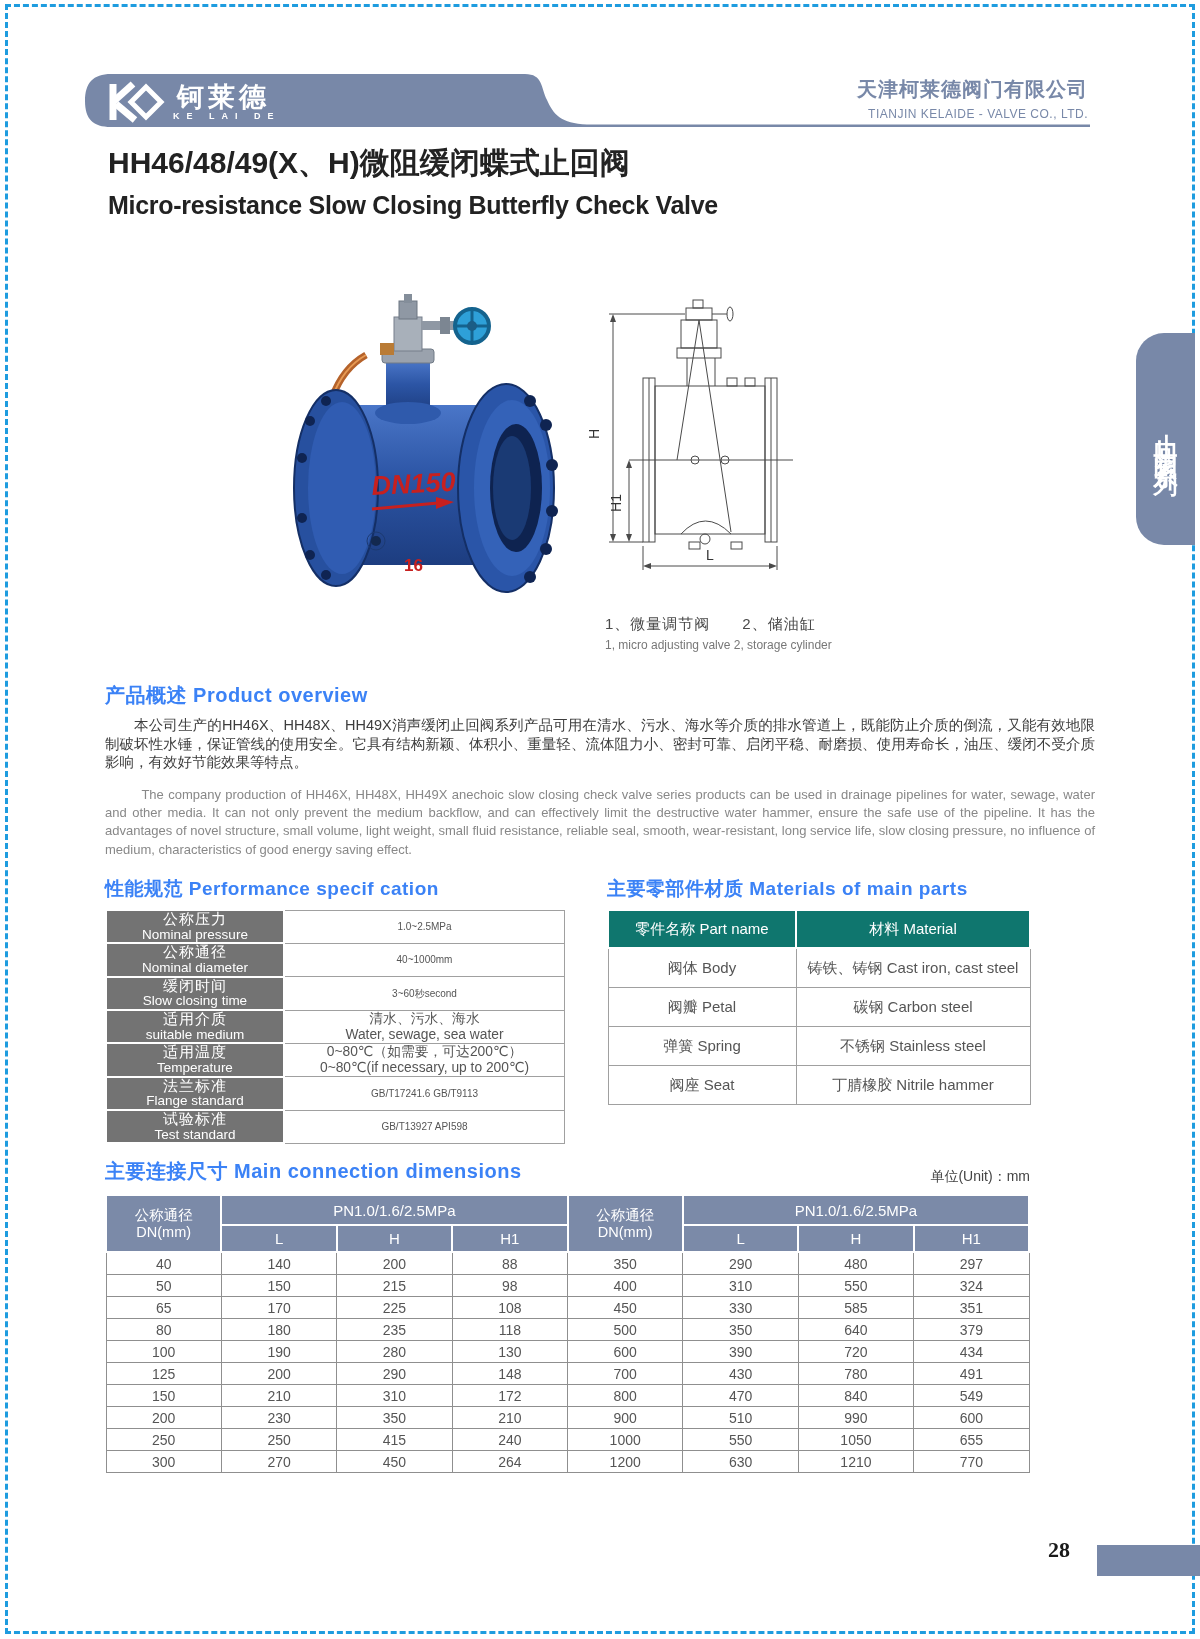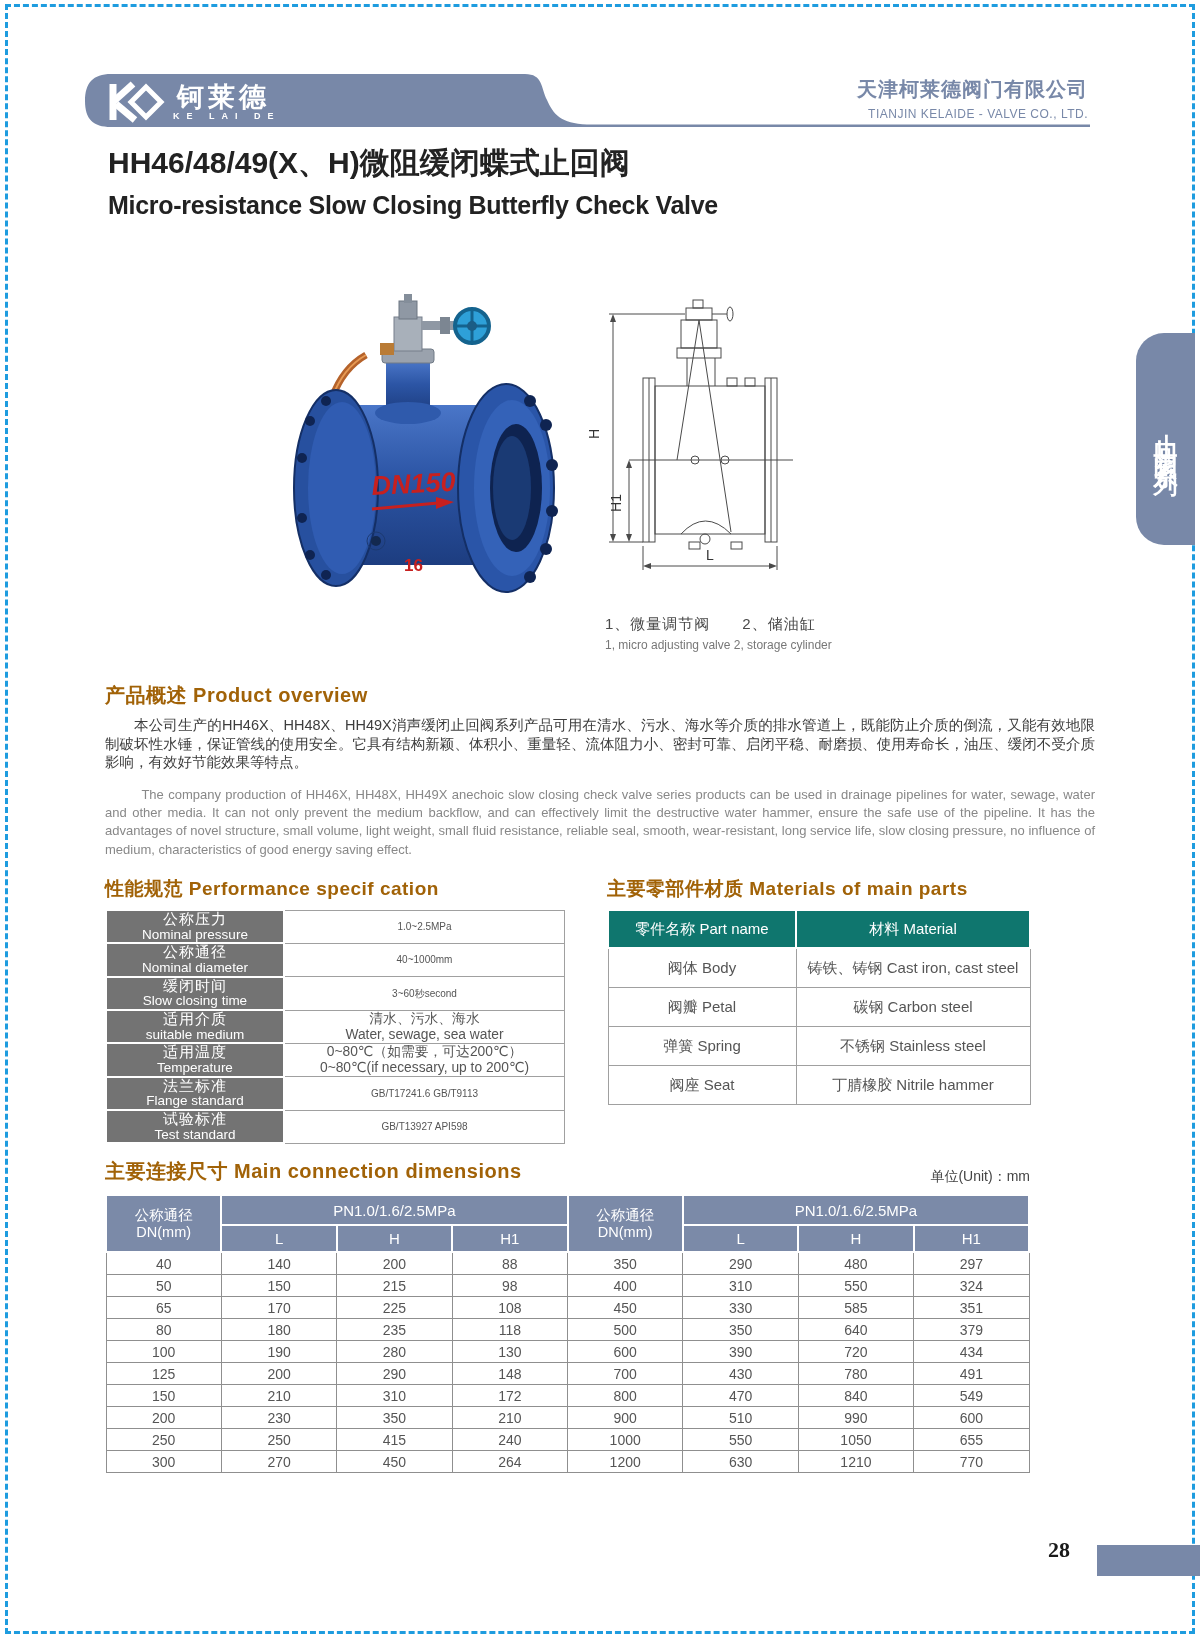--- a/index.html
+++ b/index.html
@@ -28,21 +28,21 @@
   
   .side-tab{right:5px;top:333px;width:59px;height:212px;background:#7888a8;border-radius:28px 0 0 28px;
     display:flex;align-items:center;justify-content:center;}
   .side-tab span{writing-mode:vertical-rl;color:#fff;font-size:24px;font-weight:bold;letter-spacing:10px;}
 
   
   .cap-cn{left:605px;top:615px;font-size:15px;color:#4a4a4a;letter-spacing:1px;}
   .cap-en{left:605px;top:638px;font-size:12px;color:#777;}
 
   
-  .sec-title{font-size:20px;color:#a16207;font-weight:bold;letter-spacing:0.5px;text-align:right;}
+  .sec-title{font-size:20px;color:#3b82f6;font-weight:bold;letter-spacing:0.5px;text-align:right;}
   .ov-title{left:105px;top:682px;}
   .ov-cn{left:105px;top:716px;width:990px;font-size:14.5px;line-height:1.28;color:#3d3d3d;
     text-align:justify;text-indent:2em;}
   .ov-en{left:105px;top:786px;width:990px;font-size:13px;line-height:1.4;color:#888;
     text-align:justify;text-indent:2.8em;}
 
   
   .spec-title{left:105px;top:876px;font-size:19px;}
   .mat-title{left:607px;top:876px;font-size:19px;}
 

